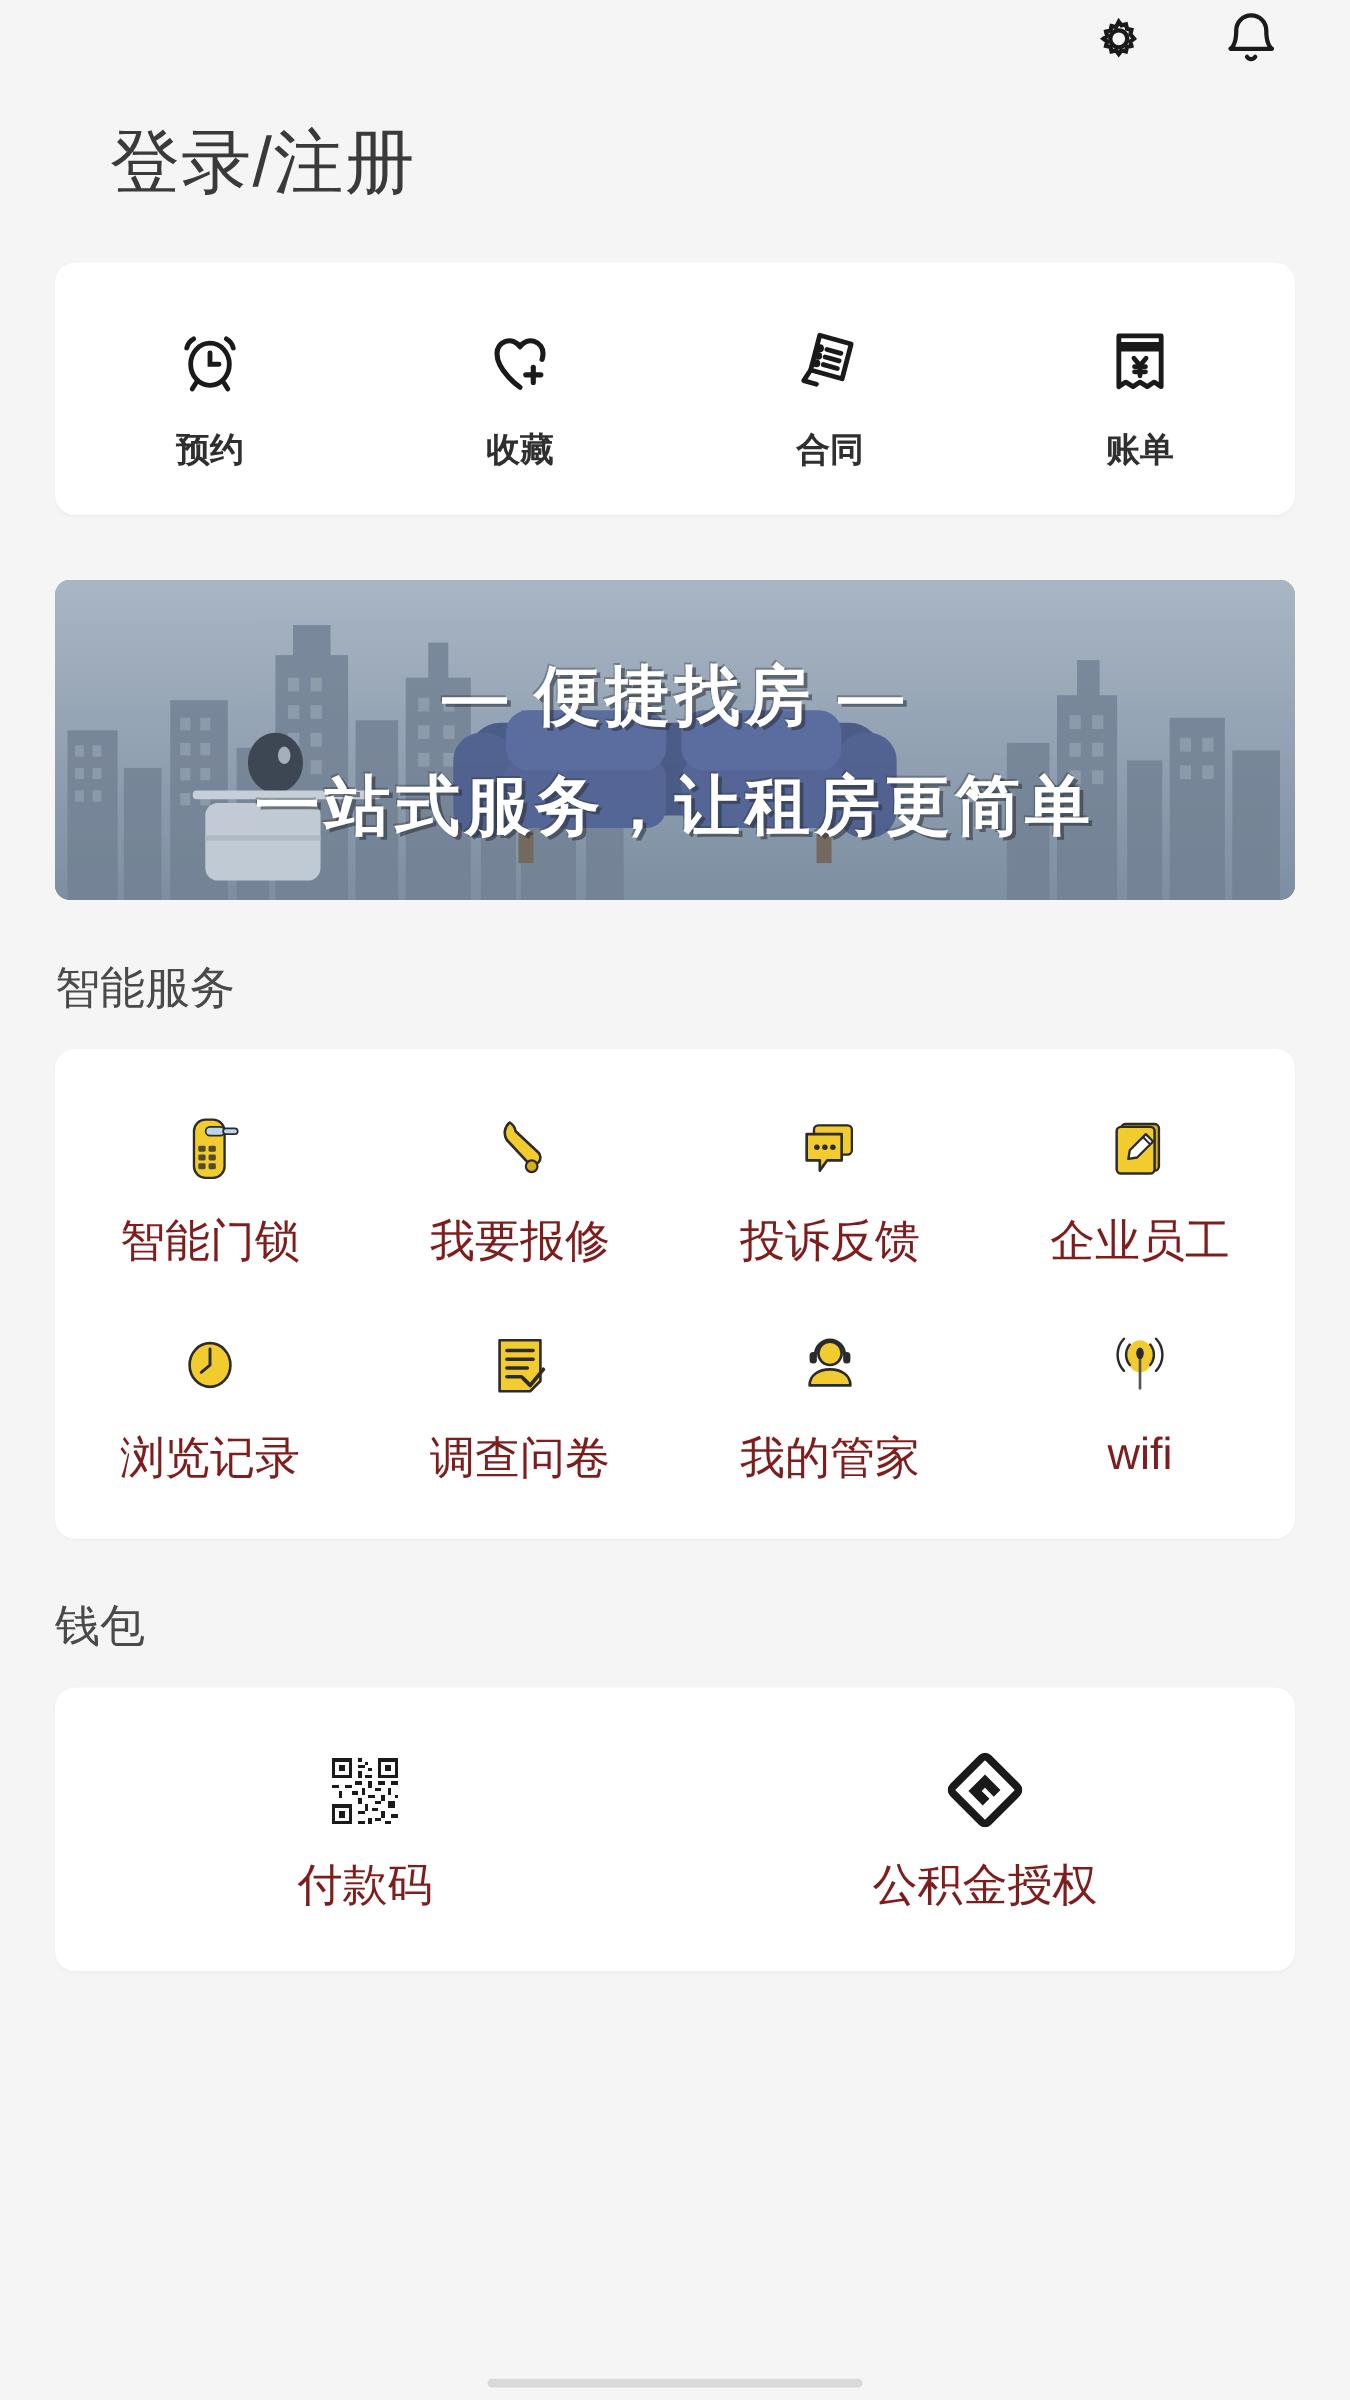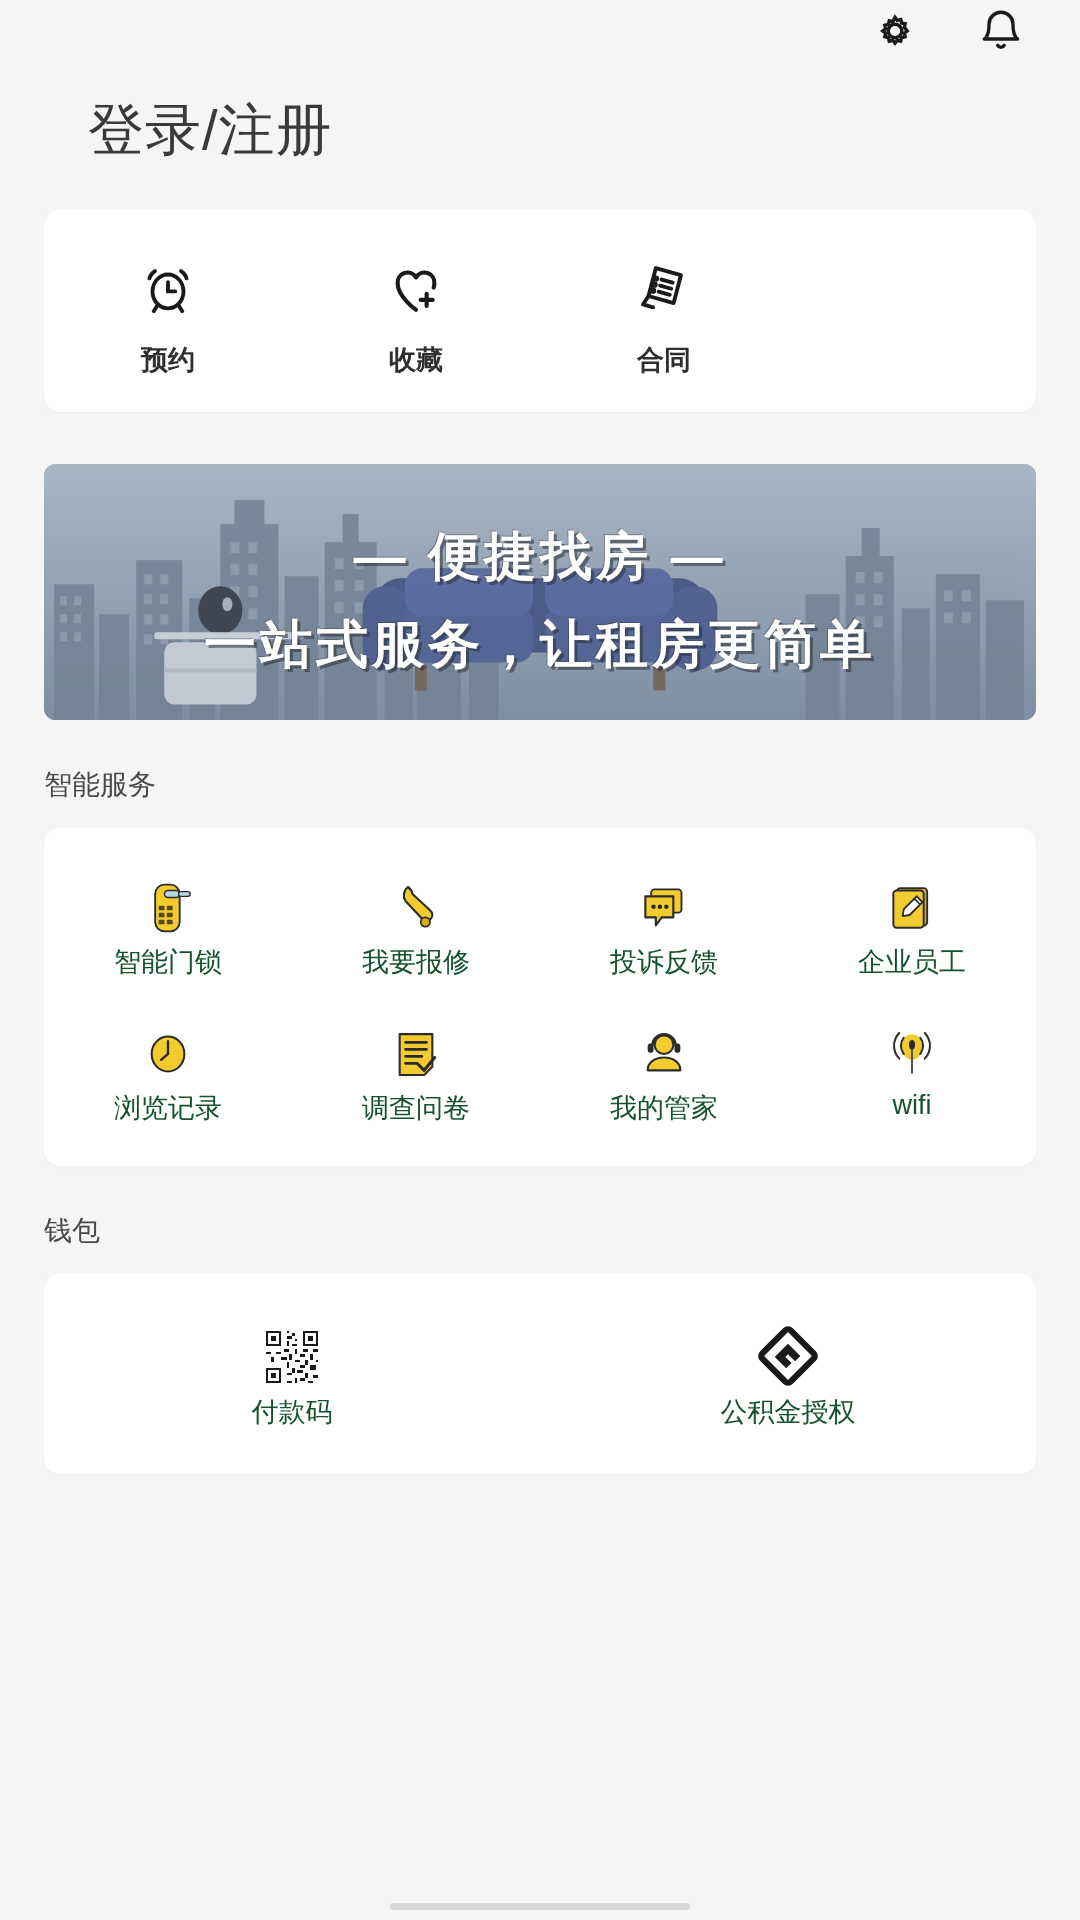--- a/index.html
+++ b/index.html
@@ -100,37 +100,37 @@
     color: #ffffff;
     font-weight: 700;
     letter-spacing: 4px;
     text-shadow: 3px 3px 0 rgba(40,46,55,.55), -1px -1px 0 rgba(40,46,55,.35);
   }
   .banner .line1 { top: 58px; font-size: 52px; }
   .banner .line2 { top: 146px; font-size: 52px; }
 
   
   .section-h {
-    font-size: 28px;
+    font-size: 36px;
     color: #4a4a4a;
     margin: 46px 0 24px 44px;
   }
 
   
   .svc-card { padding: 46px 0 40px 0; }
   .svc-grid {
     display: grid;
     grid-template-columns: repeat(4, 1fr);
     row-gap: 40px;
   }
   .svc-cell {
     display: flex; flex-direction: column; align-items: center; cursor: pointer;
   }
   .svc-cell .glyph { height: 62px; display: flex; align-items: flex-end; justify-content: center; }
-  .svc-cell .lbl { margin-top: 8px; font-size: 27px; color: #14532d; white-space: nowrap; }
+  .svc-cell .lbl { margin-top: 22px; font-size: 36px; color: #7f1d1d; white-space: nowrap; }
 
   
   .wallet-card { padding: 50px 0 44px 0; }
   .wallet-grid {
     display: grid;
     grid-template-columns: repeat(2, 1fr);
   }
 
   
   .home-indicator {
@@ -205,20 +205,31 @@
             <path d="M5.6 14.9l-2.3 3.5 4.2 1.2"></path>
             <path d="M11 8.1l4.6 1.3M10.4 10.6l4.6 1.3M9.8 13.1l4.6 1.3"></path>
             <circle cx="8.7" cy="7.7" r=".5" fill="#1a1a1a"></circle>
             <circle cx="8.1" cy="10.2" r=".5" fill="#1a1a1a"></circle>
             <circle cx="7.5" cy="12.7" r=".5" fill="#1a1a1a"></circle>
           </svg>
         </span>
         <span class="lbl">合同</span>
       </div>
 
+      <div class="cell">
+        <span class="glyph">
+          <svg width="58" height="58" viewBox="0 0 24 24" fill="none" stroke="#1a1a1a" stroke-width="1.6" stroke-linecap="round" stroke-linejoin="round">
+            <path d="M5 3.6h14v16.8l-2.3-1.5-2.3 1.5-2.4-1.5-2.3 1.5-2.4-1.5L5 20.4z"></path>
+            <path d="M5.6 6.4h12.8M5.6 8h12.8"></path>
+            <path d="M10 11l2 2.4 2-2.4"></path>
+            <path d="M10.2 13.8h3.6M10.2 15.5h3.6M12 13.8v3"></path>
+          </svg>
+        </span>
+        <span class="lbl">账单</span>
+      </div>
 
     </div>
   </div>
 
   <div class="banner">
     <div class="sky"></div>
 
     <svg class="city" viewBox="0 0 990 256" preserveAspectRatio="none">
       <defs>
         <linearGradient id="bgrad" x1="0" y1="0" x2="0" y2="1">

